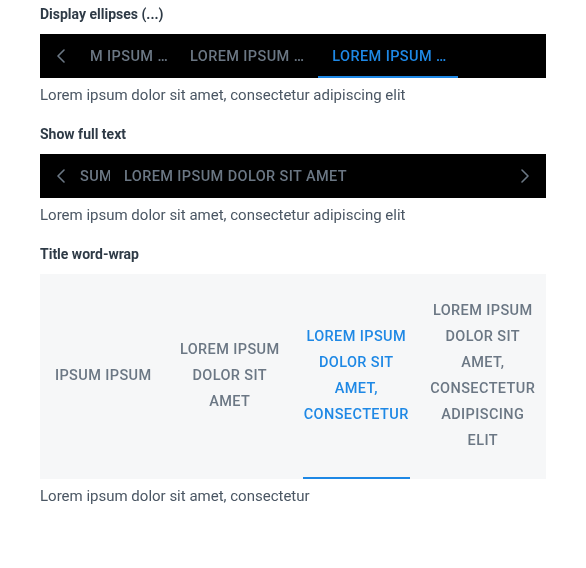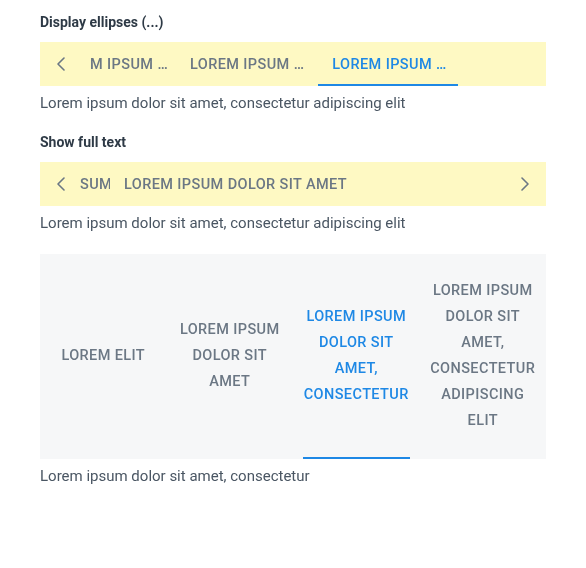--- a/index.html
+++ b/index.html
@@ -9,29 +9,29 @@
     font-family: -apple-system, BlinkMacSystemFont, "Segoe UI", Roboto, Arial, sans-serif;
     font-size: 14px;
     color: #3e4a56;
     background: #fff;
     width: 586px;
   }
   .wrap {
     padding: 2px 40px 20px 40px;
   }
   .section { margin-top: 20px; }
-  .section:first-child { margin-top: 12px; }
+  .section:first-child { margin-top: 4px; }
   .section-title {
     font-size: 14px;
     font-weight: 700;
     color: #2e3a46;
     margin: 0 0 12px 0;
   }
   .tabbar {
-    background: #fef9c3;
+    background: #000000;
     display: flex;
     align-items: center;
     height: 44px;
     padding: 0 6px;
     overflow: hidden;
     white-space: nowrap;
   }
   .nav-arrow {
     width: 30px;
     height: 44px;
@@ -152,22 +152,23 @@
       <div class="nav-arrow">
         <svg viewBox="0 0 8 14" fill="none">
             <path d="M1 1l6 6-6 6" stroke="#6b7784" stroke-width="1.6" stroke-linecap="round" stroke-linejoin="round"></path>
           </svg>
       </div>
     </div>
     <p class="body-text">Lorem ipsum dolor sit amet, consectetur adipiscing elit</p>
   </div>
 
   <div class="section">
+    <h3 class="section-title">Title word-wrap</h3>
     <div class="tabbar-wrap">
-      <div class="tabw">LOREM ELIT</div>
+      <div class="tabw">IPSUM IPSUM</div>
       <div class="tabw">LOREM IPSUM DOLOR SIT AMET</div>
       <div class="tabw active">LOREM IPSUM DOLOR SIT AMET, CONSECTETUR</div>
       <div class="tabw">LOREM IPSUM DOLOR SIT AMET, CONSECTETUR ADIPISCING ELIT</div>
     </div>
     <p class="body-text" style="margin-bottom:4px">Lorem ipsum dolor sit amet, consectetur</p>
   </div>
 
 </div>
 
 </body></html>

